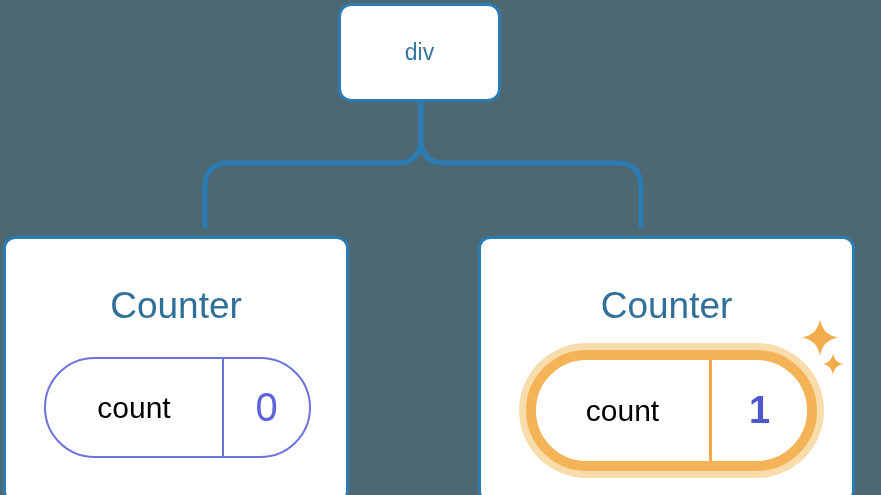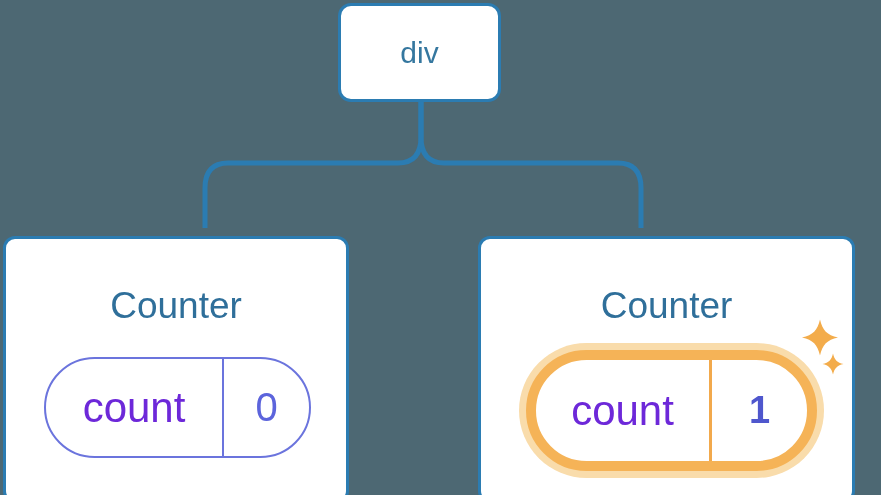--- a/index.html
+++ b/index.html
@@ -20,21 +20,21 @@
     position:absolute;left:338px;top:3px;
     width:163px;height:99px;
     background:#ffffff;
     border:3px solid #2b7cb2;
     border-radius:13px;
     box-sizing:border-box;
     display:flex;align-items:center;justify-content:center;
     z-index:2;
   }
   .node-root .node-label{
-    font-size:30px;
+    font-size:23px;
     font-weight:500;
     color:#35779f;
   }
   .card{
     position:absolute;top:226px;
     height:267px;
     background:#ffffff;
     border:3px solid #2b7cb2;
     border-radius:12px;
     box-sizing:border-box;
@@ -64,21 +64,21 @@
   .pill .pill-key-cell{
     width:176px;
     border-right:2px solid #6b74dd;
     display:flex;align-items:center;justify-content:center;
   }
   .pill .pill-value-cell{
     flex:1;
     display:flex;align-items:center;justify-content:center;
   }
   .pill-key{
-    font-size:42px;color:#6d28d9;
+    font-size:30px;color:#000000;
   }
   .pill-value{
     font-size:40px;color:#5c64dc;
   }
   
   .pill-highlight{
     position:absolute;left:45px;top:111px;
     width:291px;height:121px;
     border:10px solid #f5b357;
     border-radius:999px;

